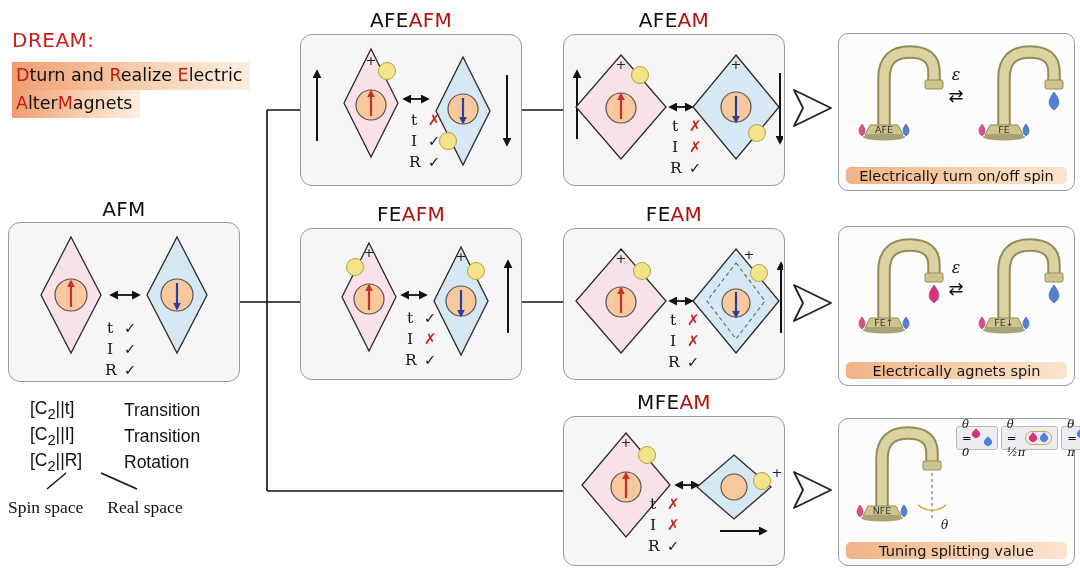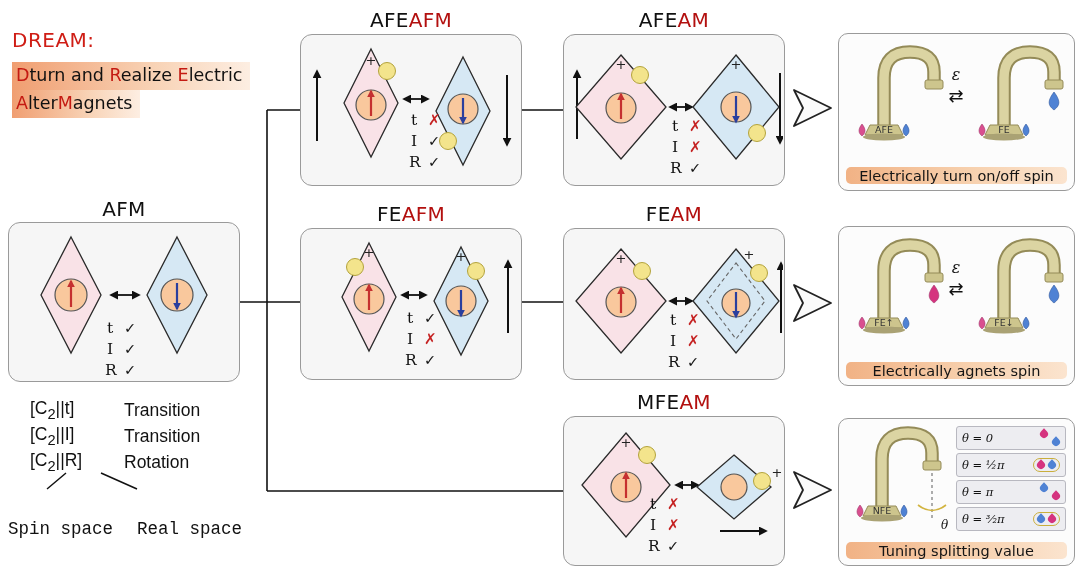--- a/index.html
+++ b/index.html
@@ -17,28 +17,28 @@
   .mark{font-size:14.5px;color:#131313}
   .mark.x{color:#c52222;font-size:15px}
   .dream{position:absolute;left:12px;top:28px;z-index:2}
   .dream-heading{font-size:20px;color:#cf1d15;margin-bottom:10px;letter-spacing:.5px}
   .hl{display:block;width:fit-content;background:linear-gradient(90deg,#f09e71 0%,#f8d3b6 60%,#fdeee2 100%);
       padding:2px 8px 3px 4px;font-size:17.5px;line-height:23px}
   .hl .red{color:#c41a12}
   .legend{position:absolute;left:30px;top:397px;z-index:2;font-family:Liberation Sans, sans-serif;font-size:17.5px}
   .leg-row{display:flex;height:26px;align-items:center}
   .leg-code{width:94px}
-  .spaces{position:absolute;left:8px;top:519px;display:flex;gap:24px;z-index:2;
-          font-family:Liberation Mono, monospace;font-size:17.5px}
+  .spaces{position:absolute;left:8px;top:497px;display:flex;gap:24px;z-index:2;
+          font-family:Liberation Serif, serif;font-size:17.5px}
   .dbox{position:absolute;left:838px;width:237px;background:#fcfcfc;border:1.3px solid #9a9a9a;border-radius:10px;z-index:1}
   .dbox svg{position:absolute;left:1px;top:2px}
   .caption{position:absolute;left:7px;right:7px;bottom:6px;height:17px;border-radius:5px;z-index:2;
            background:linear-gradient(90deg,#f1b285 0%,#f7d0ad 55%,#fbe4cf 100%);
            display:flex;align-items:center;justify-content:center;font-size:14.5px;color:#151515}
-  .theta-table{position:absolute;right:8px;top:7px;width:110px;display:flex;flex-direction:column;gap:3px;z-index:3}
+  .theta-table{position:absolute;right:8px;top:7px;width:110px;display:flex;flex-direction:row;gap:3px;z-index:3}
   .trow{height:24px;background:#ededf1;border:1px solid #b8b8c0;border-radius:3px;
         display:flex;align-items:center;justify-content:space-between;padding:0 5px}
   .trow .tl{font-size:11.5px;font-family:"DejaVu Serif","Liberation Serif",serif;font-style:italic}
   .pair{display:flex;align-items:center;gap:4px}
   .cdrop{width:8px;height:8px;border-radius:0 50% 50% 50%;transform:rotate(45deg)}
   .d-pink{background:#d5337f}
   .d-blue{background:#4f82d4}
   .r-split .d-pink{margin-bottom:8px}.r-split .d-blue{margin-top:8px}
   .r-rev .d-blue{margin-bottom:8px}.r-rev .d-pink{margin-top:8px}
   .ring{display:flex;gap:3px;align-items:center;border:1.3px solid #c9ae3c;border-radius:9px;padding:2px 3px}

